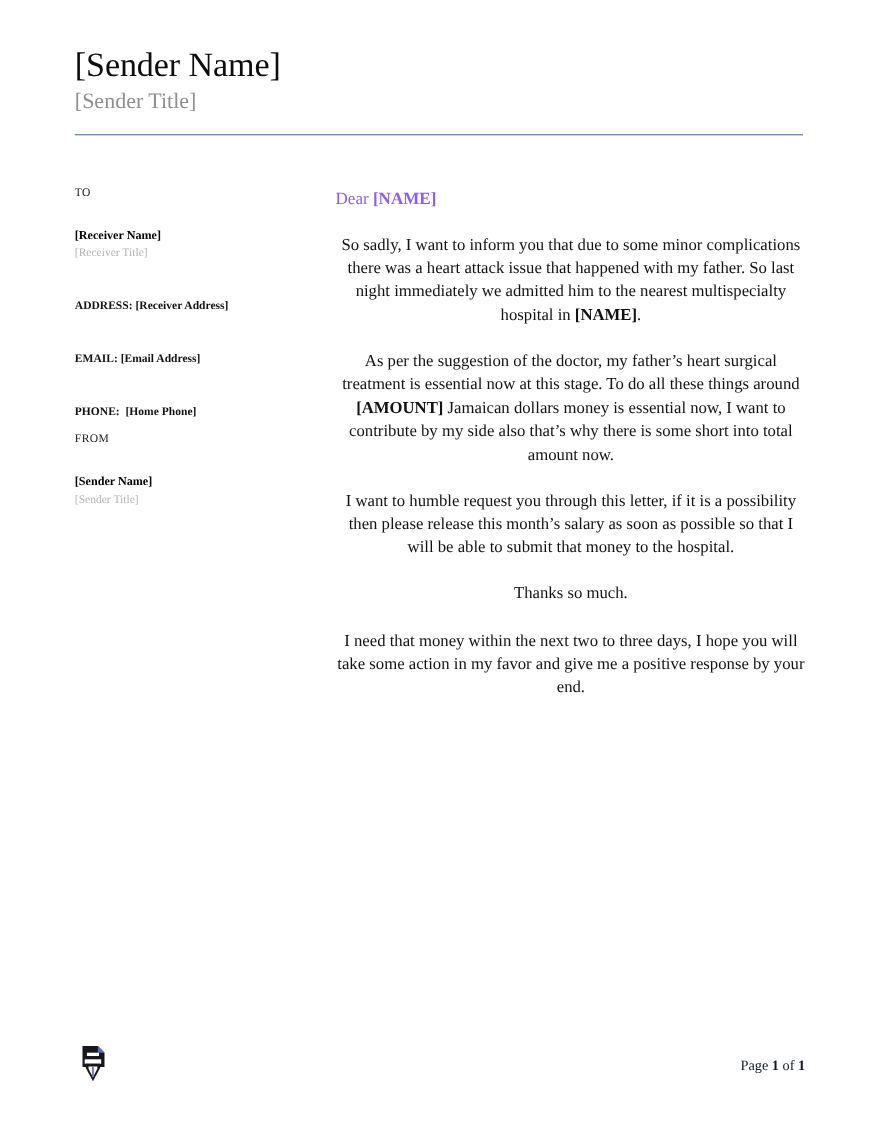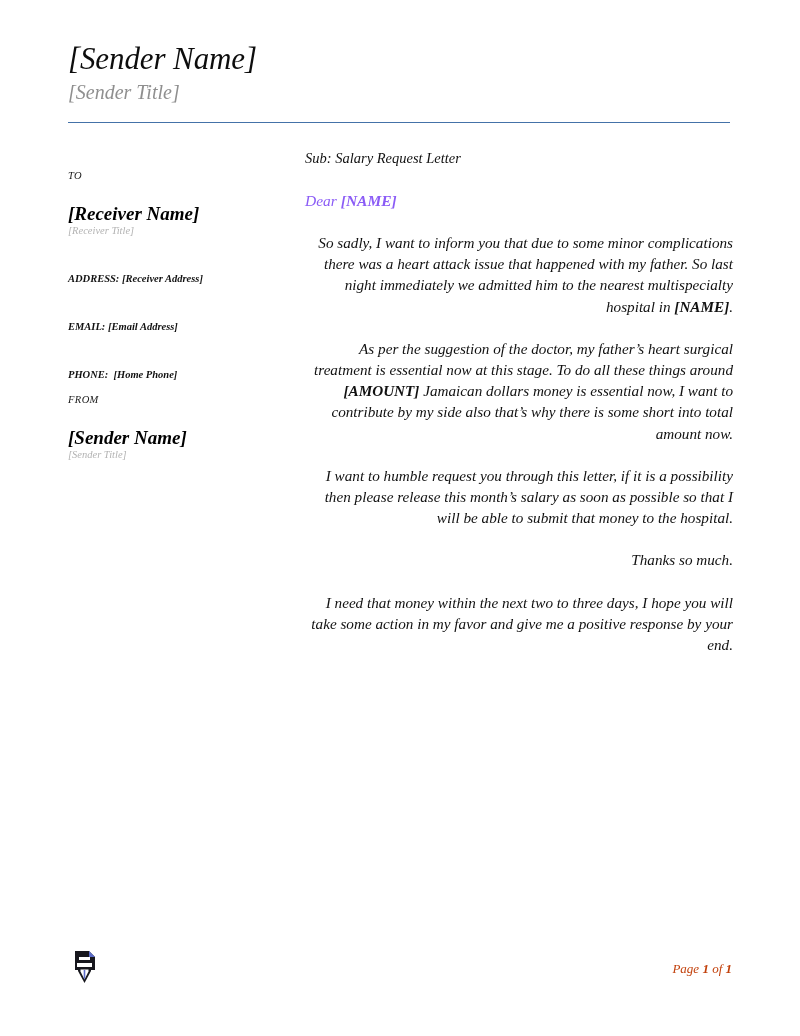--- a/index.html
+++ b/index.html
@@ -17,21 +17,20 @@
   }
 
   .page {
     position: absolute;
     left: 0;
     top: 0;
     width: 800px;
     height: 1036px;
     background: #ffffff;
     box-sizing: border-box;
-    font-style: italic;
   }
 
   
   .letterhead {
     position: absolute;
     left: 68px;
     top: 40px;
     width: 664px;
   }
   .sender-name {
@@ -65,21 +64,21 @@
     width: 205px;
   }
   .block-label {
     font-size: 10.5px;
     line-height: 14px;
     color: #1a1a1a;
     letter-spacing: 0.4px;
     margin-top: 19px;
   }
   .party-name {
-    font-size: 19px;
+    font-size: 11px;
     line-height: 18px;
     font-weight: bold;
     color: #000000;
     margin-top: 22px;
   }
   .party-title {
     font-size: 10.5px;
     line-height: 14px;
     color: #b3b3b3;
     margin-top: 1px;
@@ -116,21 +115,21 @@
     line-height: 21px;
     color: #8b5cf6;
     margin-top: 22px;
   }
   .salutation b { font-weight: bold; }
   .para {
     font-size: 15.2px;
     line-height: 21.2px;
     color: #111111;
     margin-top: 21px;
-    text-align: right;
+    text-align: center;
   }
   .para b { font-weight: bold; }
 
   
   .footer {
     position: absolute;
     left: 68px;
     top: 950px;
     width: 664px;
     height: 40px;
@@ -141,21 +140,21 @@
     top: 0;
     width: 26px;
     height: 34px;
   }
   .page-number {
     position: absolute;
     right: 0;
     top: 10px;
     font-size: 13px;
     line-height: 17px;
-    color: #c2410c;
+    color: #0f172a;
     white-space: nowrap;
     text-align: right;
   }
   .page-number b { font-weight: bold; }
 </style>
 </head>
 <body>
 
 <div class="page">
 
@@ -175,21 +174,20 @@
   </div>
 
   <div class="from-block">
     <div class="block-label">FROM</div>
     <div class="party-name">[Sender Name]</div>
     <div class="party-title">[Sender Title]</div>
   </div>
 
   <div class="body-col">
 
-    <div class="subject">Sub: Salary Request Letter</div>
 
     <div class="salutation"><span>Dear </span><b>[NAME]</b></div>
 
     <div class="para"><span>So sadly, I want to inform you that due to some minor complications there was a heart attack issue that happened with my father. So last night immediately we admitted him to the nearest multispecialty hospital in </span><b>[NAME]</b><span>.</span></div>
 
     <div class="para"><span>As per the suggestion of the doctor, my father’s heart surgical treatment is essential now at this stage. To do all these things around </span><b>[AMOUNT]</b><span> Jamaican dollars money is essential now, I want to contribute by my side also that’s why there is some short into total amount now.</span></div>
 
     <div class="para">I want to humble request you through this letter, if it is a possibility then please release this month’s salary as soon as possible so that I will be able to submit that money to the hospital.</div>
 
     <div class="para">Thanks so much.</div>

